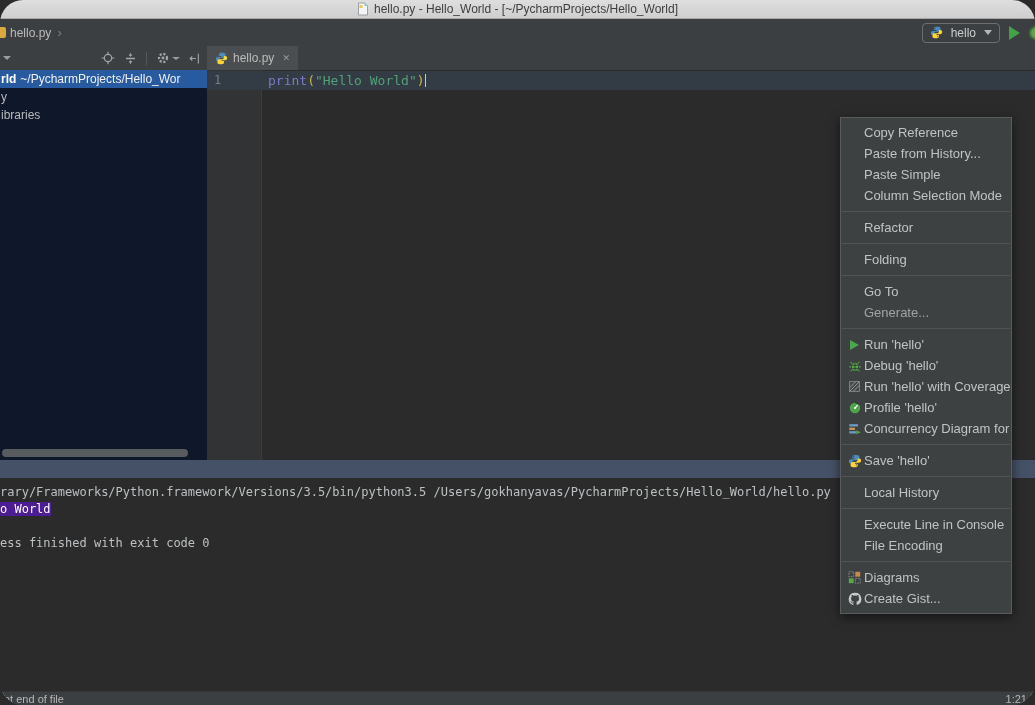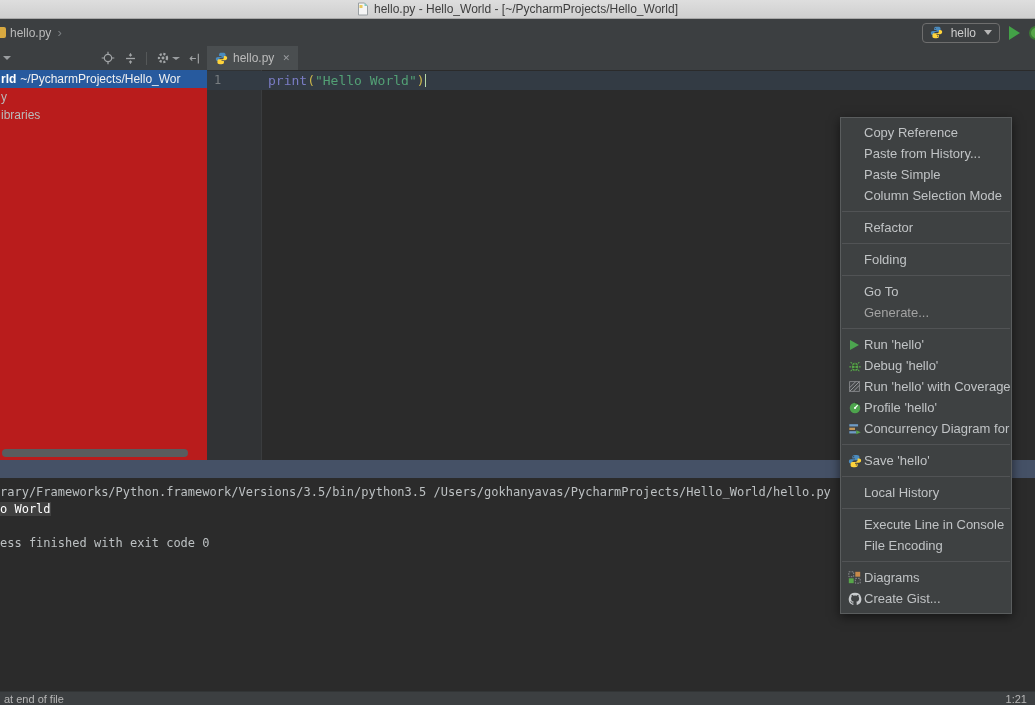--- a/index.html
+++ b/index.html
@@ -1,18 +1,18 @@
 <!DOCTYPE html>
 <html><head>
 <meta charset="utf-8">
 <style>
   * { margin:0; padding:0; box-sizing:border-box; }
   html,body { width:1035px; height:705px; }
   body { font-family:"Liberation Sans", sans-serif; background:#2B2B2B; overflow:hidden; }
-  #app { position:relative; width:1035px; height:705px; overflow:hidden; background:#2B2B2B; }
+  #app { position:relative; width:1035px; height:705px; overflow:hidden; background:#2B2B2B;border-radius:23px; }
 
   
   .titlebar { position:absolute; top:0; left:0; right:0; height:19px;
     background:linear-gradient(#dedede,#cfcfcf); border-bottom:1px solid #a8a8a8;
     display:flex; align-items:center; justify-content:center; gap:5px; }
   .titlebar .ttext { font-size:12px; color:#3e3e3e; }
 
   
   .navbar { position:absolute; top:19px; left:0; right:0; height:27px; background:#3c3f41; }
   .crumb-wrap { position:absolute; left:0; top:5px; height:17px; display:flex; align-items:center; gap:4px; }
@@ -39,21 +39,21 @@
   .pt-icons { display:flex; align-items:center; gap:9px; margin-left:auto; margin-right:5px; }
   .pt-sep { width:1px; height:13px; background:#555859; }
   .tabbar { position:absolute; left:207px; right:0; top:0; height:24px; background:#3c3f41; }
   .etab { position:absolute; left:0; top:0; height:24px; background:#4a4e50;
     display:flex; align-items:center; gap:5px; padding:0 8px; }
   .etab .tlabel { font-size:12px; color:#bbbbbb; }
   .etab .tclose { font-size:9px; color:#9a9da0; margin-left:3px; }
 
   
   .main { position:absolute; top:70px; left:0; right:0; height:390px; }
-  .project-panel { position:absolute; left:0; top:0; width:207px; height:390px; background:#b91c1c; }
+  .project-panel { position:absolute; left:0; top:0; width:207px; height:390px; background:#0f172a; }
   .prow { height:18px; display:flex; align-items:center; padding-left:1px; font-size:12px; color:#bbbbbb;
     white-space:nowrap; overflow:hidden; }
   .prow.sel { background:#275a9e; color:#f0f0f0; }
   .prow.sel .pbold { font-weight:bold; color:#ffffff; margin-right:4px; }
   .hscroll { position:absolute; left:2px; top:379px; width:186px; height:8px;
     background:#595c5e; border-radius:4px; }
   .editor { position:absolute; left:207px; right:0; top:0; height:390px; background:#2b2b2b; }
   .gutter { position:absolute; left:0; top:0; width:55px; height:100%; background:#313335;
     border-right:1px solid #3a3c3e; }
   .caretline { position:absolute; left:0; right:0; top:1px; height:19px; background:#333b44; }
@@ -64,21 +64,21 @@
   .tok-builtin { color:#7a7cc4; }
   .tok-paren { color:#c9b44a; }
   .tok-string { color:#53a075; }
   .caret { display:inline-block; width:1px; height:13px; background:#b6d7a8; vertical-align:-2px; }
 
   
   .runheader { position:absolute; top:460px; left:0; right:0; height:18px; background:#455166; }
   .console { position:absolute; top:478px; left:0; right:0; height:190px; background:#2b2b2b;
     font-family:"DejaVu Sans Mono", monospace; font-size:12px; line-height:17px; color:#bcc0c2;
     padding-top:6px; white-space:pre; overflow:hidden; }
-  .csel { background:#404040; color:#ffffff; }
+  .csel { background:#4c1d95; color:#ffffff; }
 
   
   .twbar { position:absolute; top:692px; left:0; right:0; height:23px; background:#3c3f41;
     border-top:4px solid #86efac; display:flex; align-items:center; font-size:12px; color:#bbbbbb; }
   .tw-partial { margin-left:1px; }
   .tw-item { display:flex; align-items:center; gap:5px; padding:0 6px; height:100%; }
   .tw-item.terminal { margin-left:18px; }
   .tw-item.active { background:#313435; margin-left:12px; color:#d4d4d4; }
   .tw-item.todo { margin-left:8px; }
   .mnem { text-decoration:underline; }

